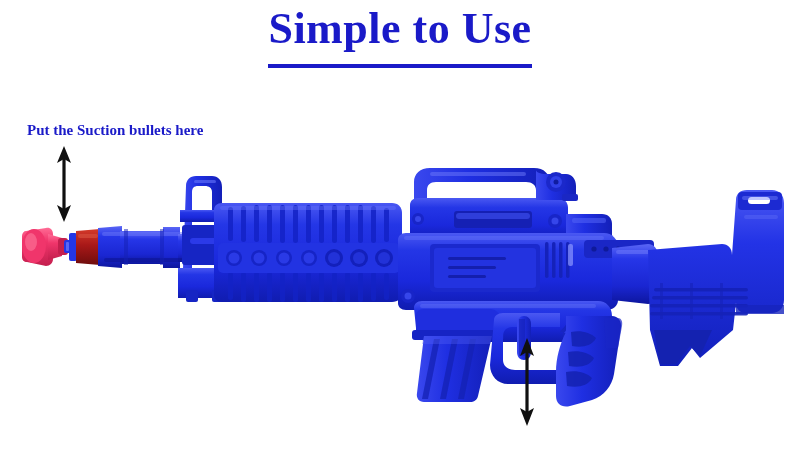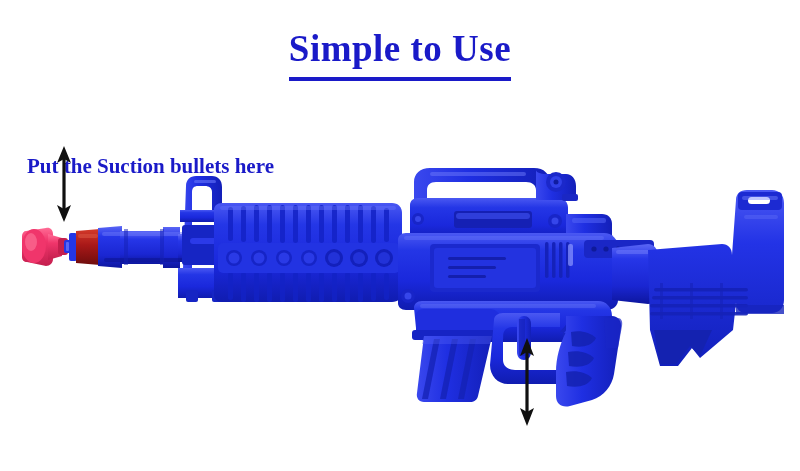--- a/index.html
+++ b/index.html
@@ -21,39 +21,37 @@
     position: absolute;
     top: 6px;
     left: 0;
     width: 800px;
     text-align: center;
   }
   .title-text {
     display: inline-block;
     font-family: "Liberation Serif", serif;
     font-weight: bold;
-    font-size: 37px;
+    font-size: 44px;
     line-height: 46px;
     letter-spacing: 0.5px;
     color: #1a1ac8;
-    padding-bottom: 5px;
+    padding-bottom: 12px;
     border-bottom: 4px solid #1a1ac8;
-    margin-top: 20px;
   }
 
   
   .callout-label {
     position: absolute;
     font-family: "Liberation Serif", serif;
     font-weight: bold;
-    font-size: 21px;
+    font-size: 15px;
     line-height: 18px;
     color: #1a1ac8;
     white-space: nowrap;
-    margin-top: 36px;
   }
   #label-suction { left: 27px; top: 121px; }
   #label-trigger { left: 502px; top: 430px; }
 
   
   .arrow {
     position: absolute;
   }
 
   

